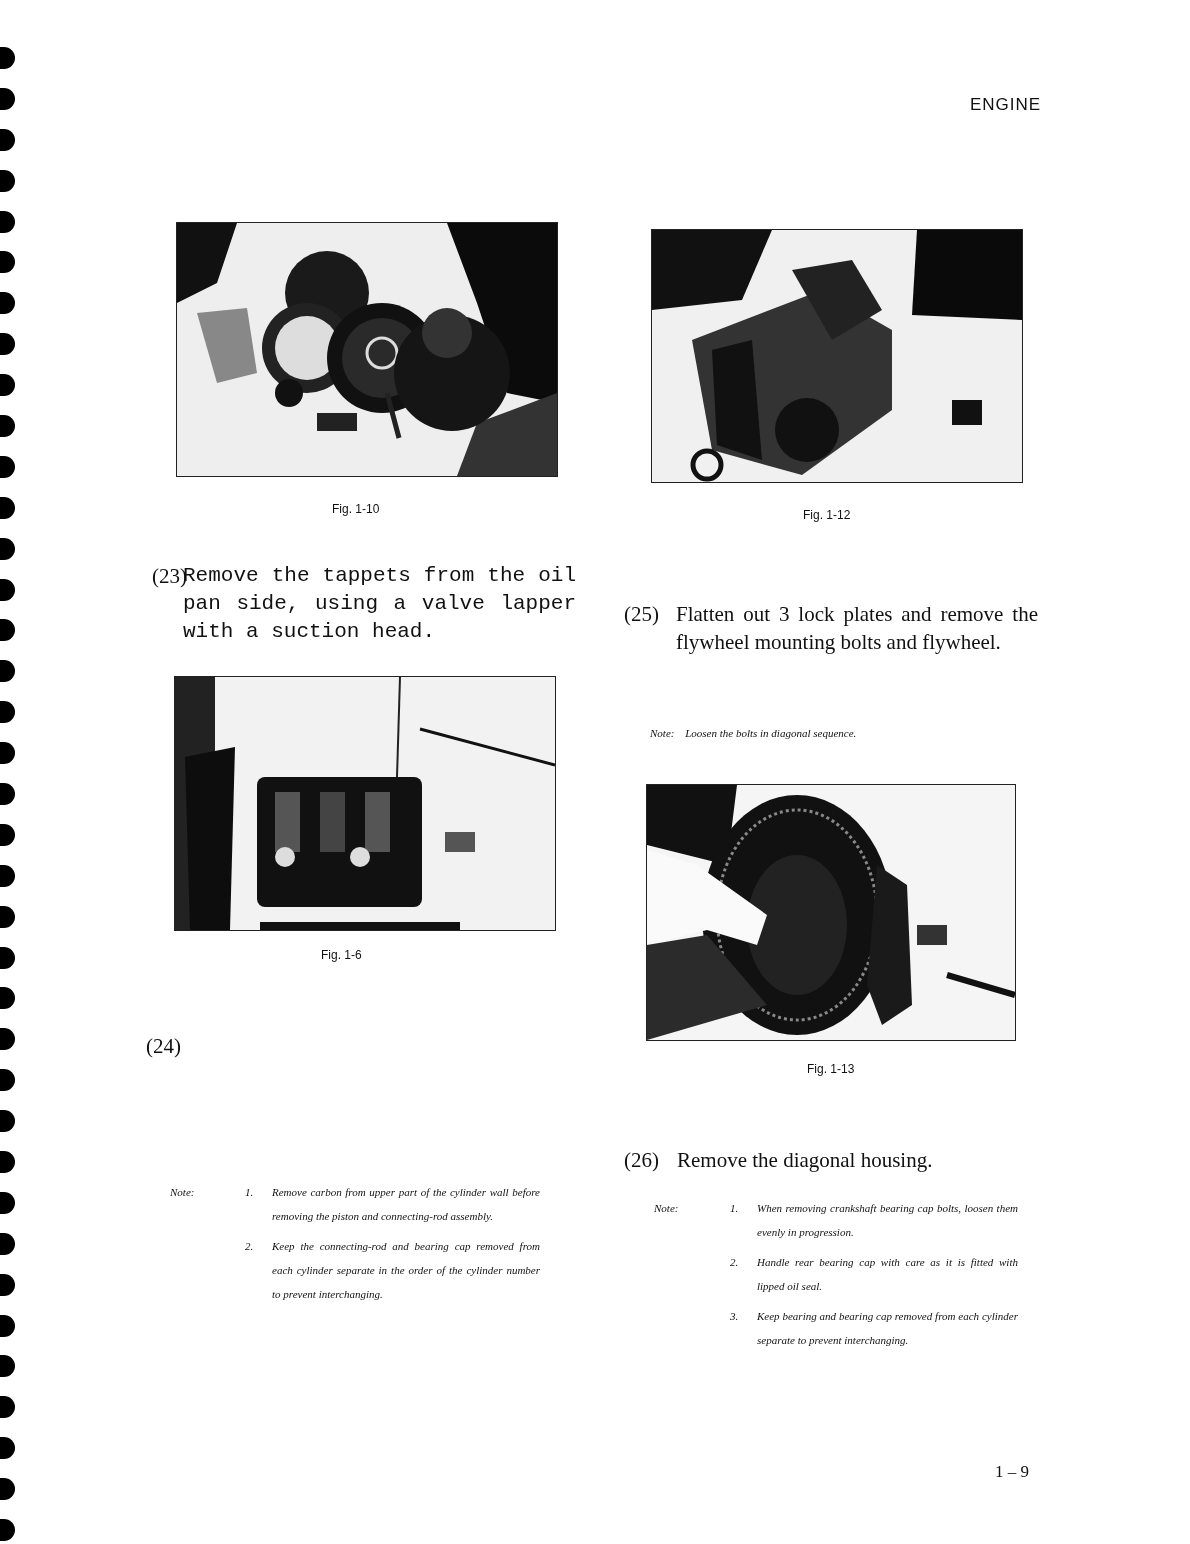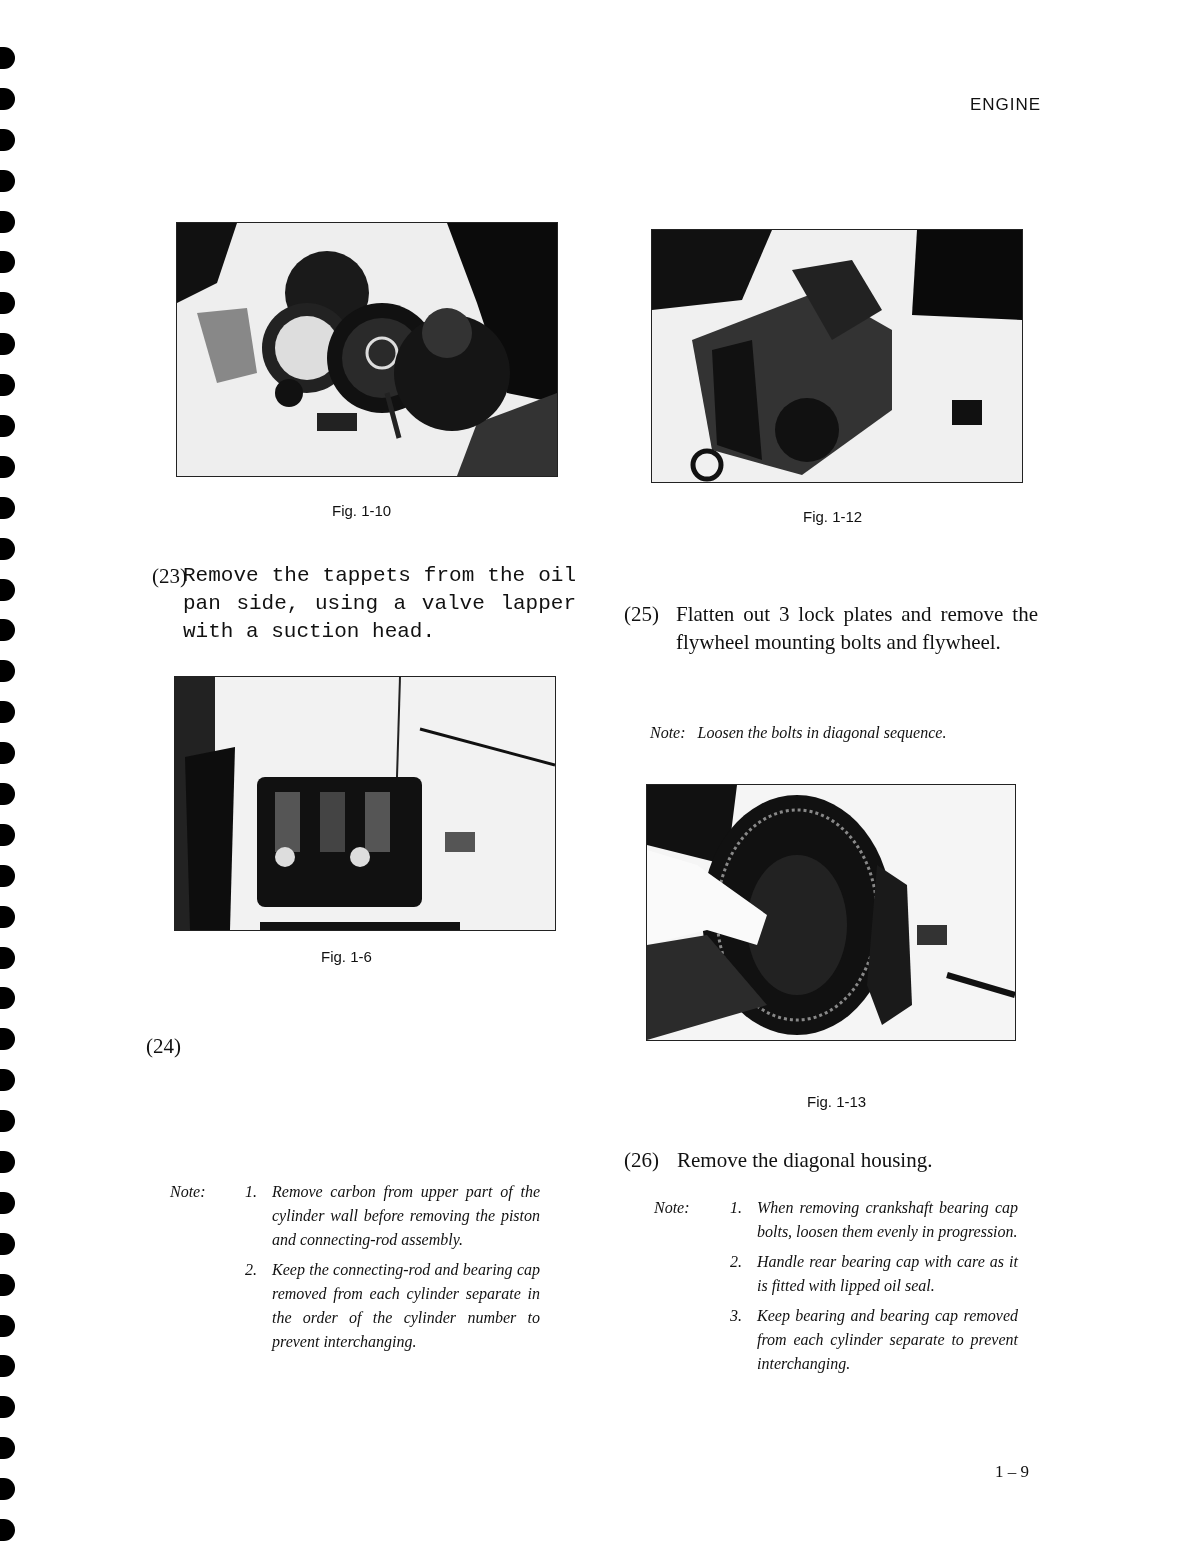--- a/index.html
+++ b/index.html
@@ -17,29 +17,29 @@
     position: absolute; left: 970px; top: 95px;
     font-family: "Liberation Sans", "DejaVu Sans", sans-serif;
     font-size: 17px; letter-spacing: 1px; color: #111;
   }
   .figure {
     position: absolute; border: 1.5px solid #222; overflow: hidden; background: #fff;
   }
   .figure svg { width: 100%; height: 100%; display: block; }
   .caption {
     position: absolute; font-family: "Liberation Sans", "DejaVu Sans", sans-serif;
-    font-size: 15px; color: #111;
+    font-size: 12px; color: #111;
   }
   .step {
     position: absolute; font-size: 21px; line-height: 28px; color: #111;
   }
   .step .num { position: absolute; left: 0; top: 0; }
   .step .text { display: block; text-align: justify; }
   .note {
-    position: absolute; font-style: italic; font-size: 16px; line-height: 24px; color: #111;
+    position: absolute; font-style: italic; font-size: 11px; line-height: 24px; color: #111;
   }
   .note .label { position: absolute; left: 0; top: 0; }
   .note .item { position: relative; text-align: justify; margin-bottom: 6px; }
   .note .item .n { position: absolute; top: 0; }
   .pagenum {
     position: absolute; left: 995px; top: 1462px; font-size: 17px; color: #111;
   }
 </style>
 </head>
 <body>
@@ -182,21 +182,21 @@
     <ellipse cx="150" cy="130" rx="95" ry="120" fill="#111"></ellipse>
     <ellipse cx="150" cy="130" rx="80" ry="105" fill="none" stroke="#888" stroke-width="3" stroke-dasharray="3 3"></ellipse>
     <ellipse cx="150" cy="140" rx="50" ry="70" fill="#222"></ellipse>
     <path d="M0 65 L50 80 L120 130 L110 160 L60 145 L0 160 Z" fill="#fafafa"></path>
     <path d="M0 160 L60 150 L120 220 L0 255 Z" fill="#2b2b2b"></path>
     <path d="M230 80 L260 100 L265 220 L235 240 L220 200 Z" fill="#1a1a1a"></path>
     <line x1="300" y1="190" x2="368" y2="210" stroke="#111" stroke-width="6"></line>
     <rect x="270" y="140" width="30" height="20" fill="#333"></rect>
   </svg>
 </div>
-<div class="caption" style="left:807px; top:1062px;margin-top:31px;">Fig. 1-13</div>
+<div class="caption" style="left:807px; top:1062px;">Fig. 1-13</div>
 
 <div class="step" style="left:624px; top:1146px; width:414px;">
   <span class="num">(26)</span>
   <span class="text" style="margin-left:53px;">Remove the diagonal housing.</span>
 </div>
 
 <div class="note" style="left:654px; top:1196px; width:364px;">
   <span class="label">Note:</span>
   <div style="margin-left:103px;">
     <div class="item">

